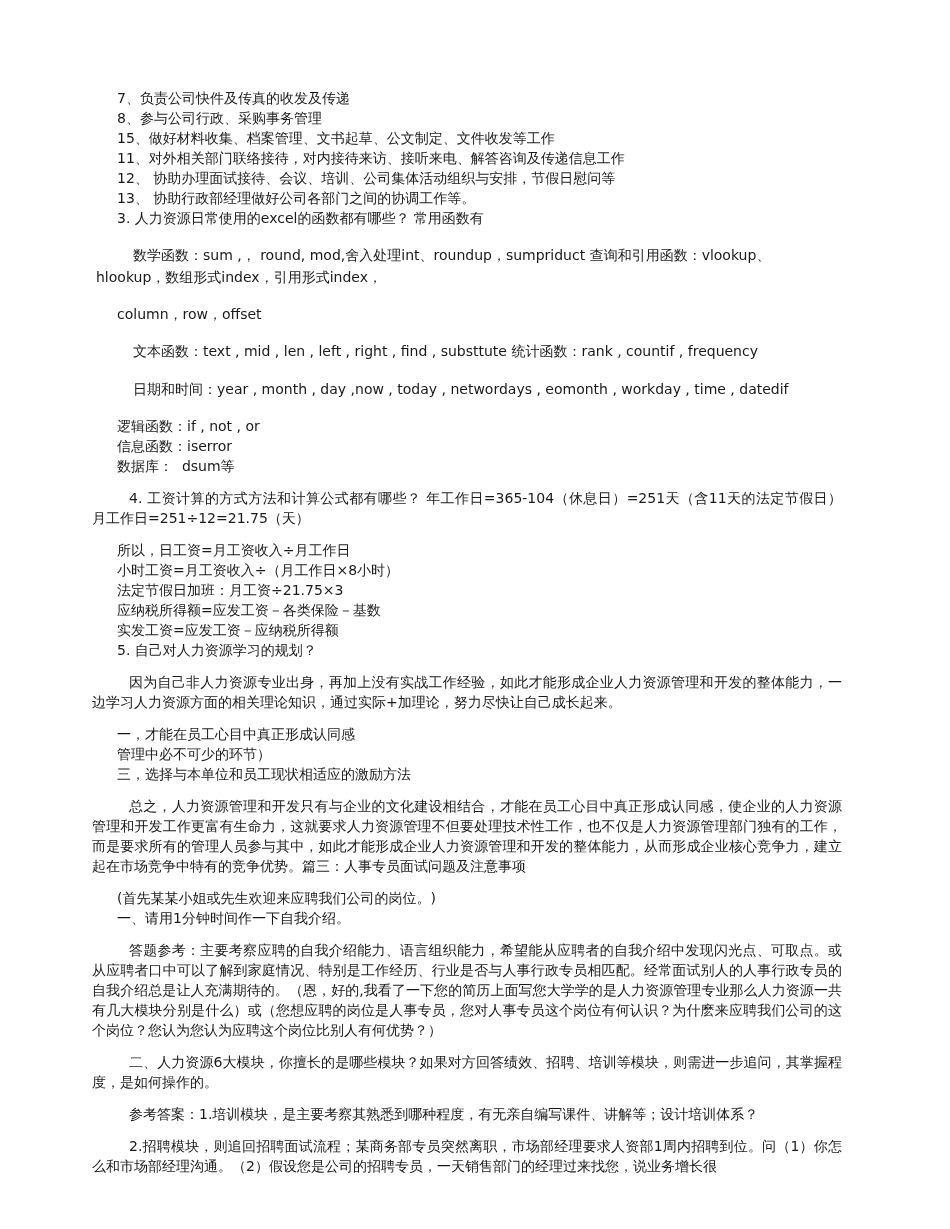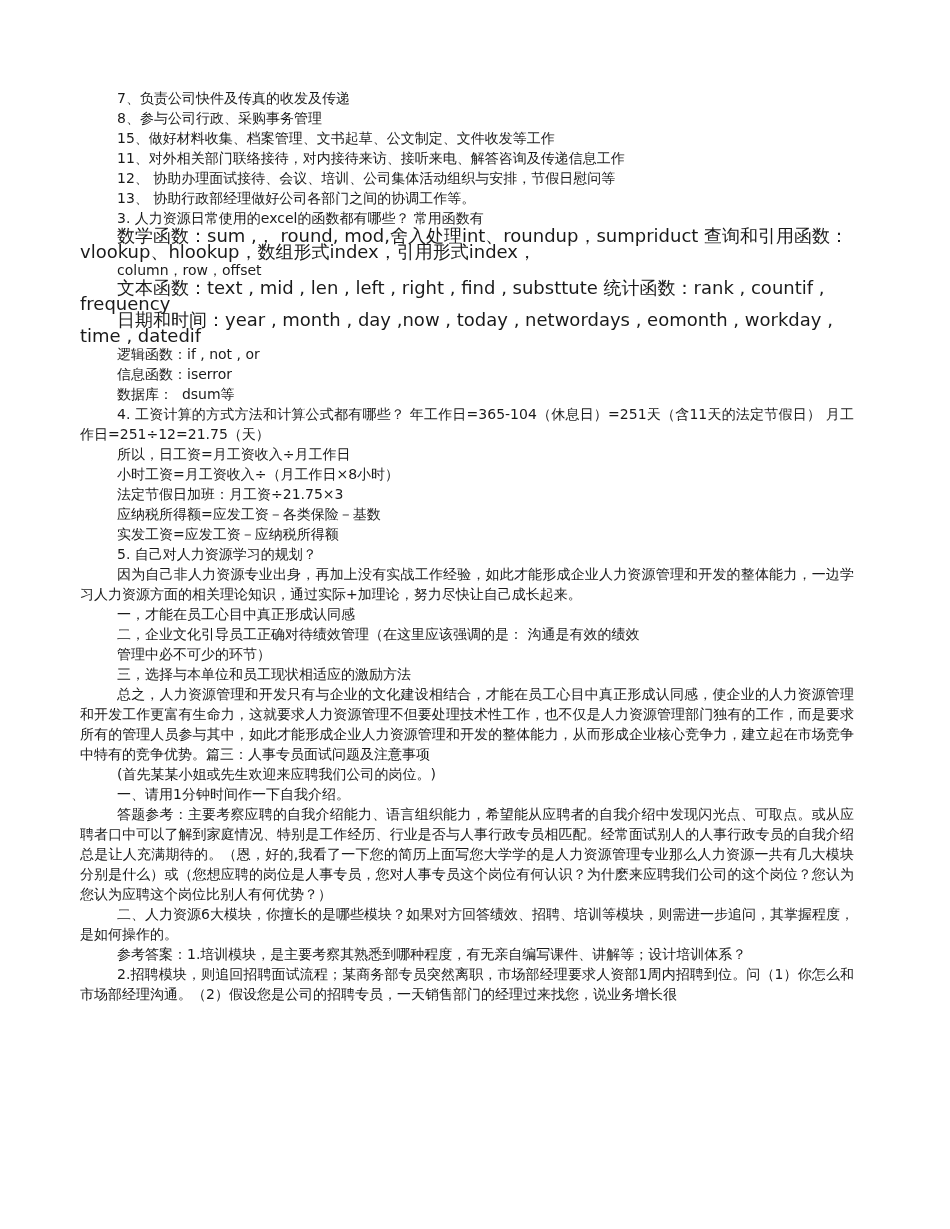--- a/index.html
+++ b/index.html
@@ -29,26 +29,26 @@
     margin: 0;
   }
   .pad {
     padding-left: 37px;
   }
   .para {
     font-size: 14px;
     line-height: 20px;
     text-indent: 37px;
     text-align: justify;
-    margin: 0;
+    margin: 12px;
   }
   .fn-line {
-    font-size: 18px;
-    line-height: 16px;
-    margin: 0;
+    font-size: 14px;
+    line-height: 22px;
+    margin: 16px;
     text-indent: 37px;
   }
 </style>
 </head>
 <body>
 
 <div class="page">
 
   <div>
     <p class="line pad">7、负责公司快件及传真的收发及传递</p>
@@ -79,21 +79,20 @@
     <p class="line pad">实发工资=应发工资－应纳税所得额</p>
   </div>
 
   <div>
     <p class="line pad">5. 自己对人力资源学习的规划？</p>
     <p class="para">因为自己非人力资源专业出身，再加上没有实战工作经验，如此才能形成企业人力资源管理和开发的整体能力，一边学习人力资源方面的相关理论知识，通过实际+加理论，努力尽快让自己成长起来。</p>
   </div>
 
   <div>
     <p class="line pad">一，才能在员工心目中真正形成认同感</p>
-    <p class="line pad">二，企业文化引导员工正确对待绩效管理（在这里应该强调的是： 沟通是有效的绩效</p>
     <p class="line pad">管理中必不可少的环节）</p>
     <p class="line pad">三，选择与本单位和员工现状相适应的激励方法</p>
     <p class="para">总之，人力资源管理和开发只有与企业的文化建设相结合，才能在员工心目中真正形成认同感，使企业的人力资源管理和开发工作更富有生命力，这就要求人力资源管理不但要处理技术性工作，也不仅是人力资源管理部门独有的工作，而是要求所有的管理人员参与其中，如此才能形成企业人力资源管理和开发的整体能力，从而形成企业核心竞争力，建立起在市场竞争中特有的竞争优势。篇三：人事专员面试问题及注意事项</p>
   </div>
 
   <div>
     <p class="line pad">(首先某某小姐或先生欢迎来应聘我们公司的岗位。)</p>
     <p class="line pad">一、请用1分钟时间作一下自我介绍。</p>
     <p class="para">答题参考：主要考察应聘的自我介绍能力、语言组织能力，希望能从应聘者的自我介绍中发现闪光点、可取点。或从应聘者口中可以了解到家庭情况、特别是工作经历、行业是否与人事行政专员相匹配。经常面试别人的人事行政专员的自我介绍总是让人充满期待的。（恩，好的,我看了一下您的简历上面写您大学学的是人力资源管理专业那么人力资源一共有几大模块分别是什么）或（您想应聘的岗位是人事专员，您对人事专员这个岗位有何认识？为什麽来应聘我们公司的这个岗位？您认为您认为应聘这个岗位比别人有何优势？）</p>
     <p class="para">二、人力资源6大模块，你擅长的是哪些模块？如果对方回答绩效、招聘、培训等模块，则需进一步追问，其掌握程度，是如何操作的。</p>

